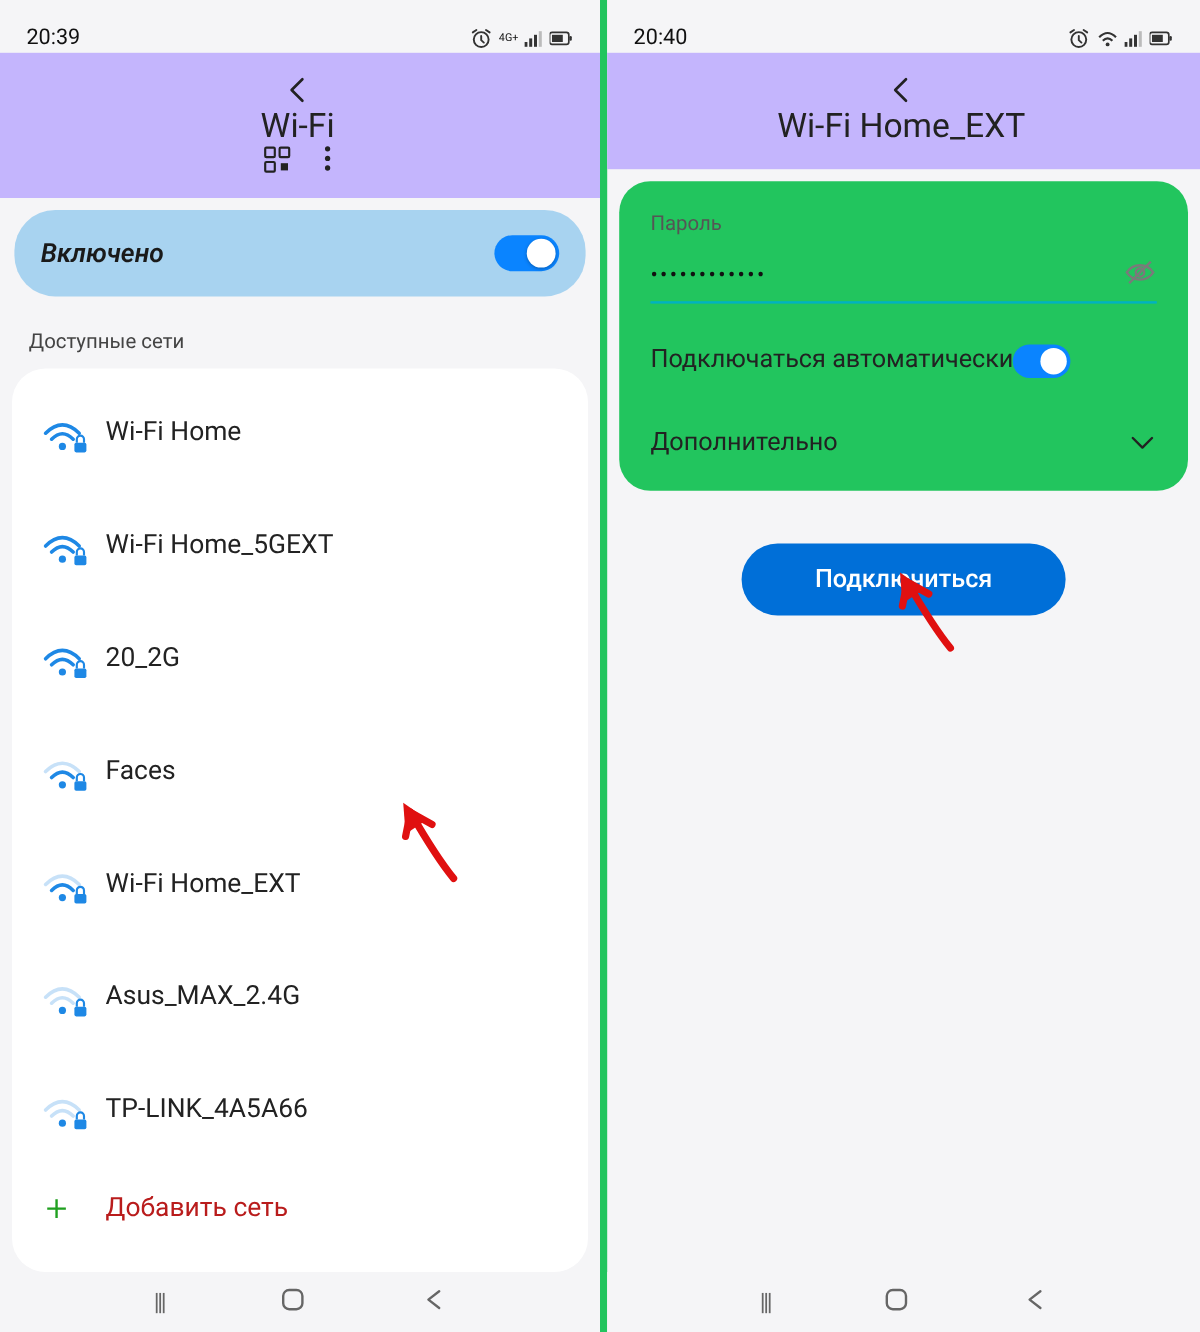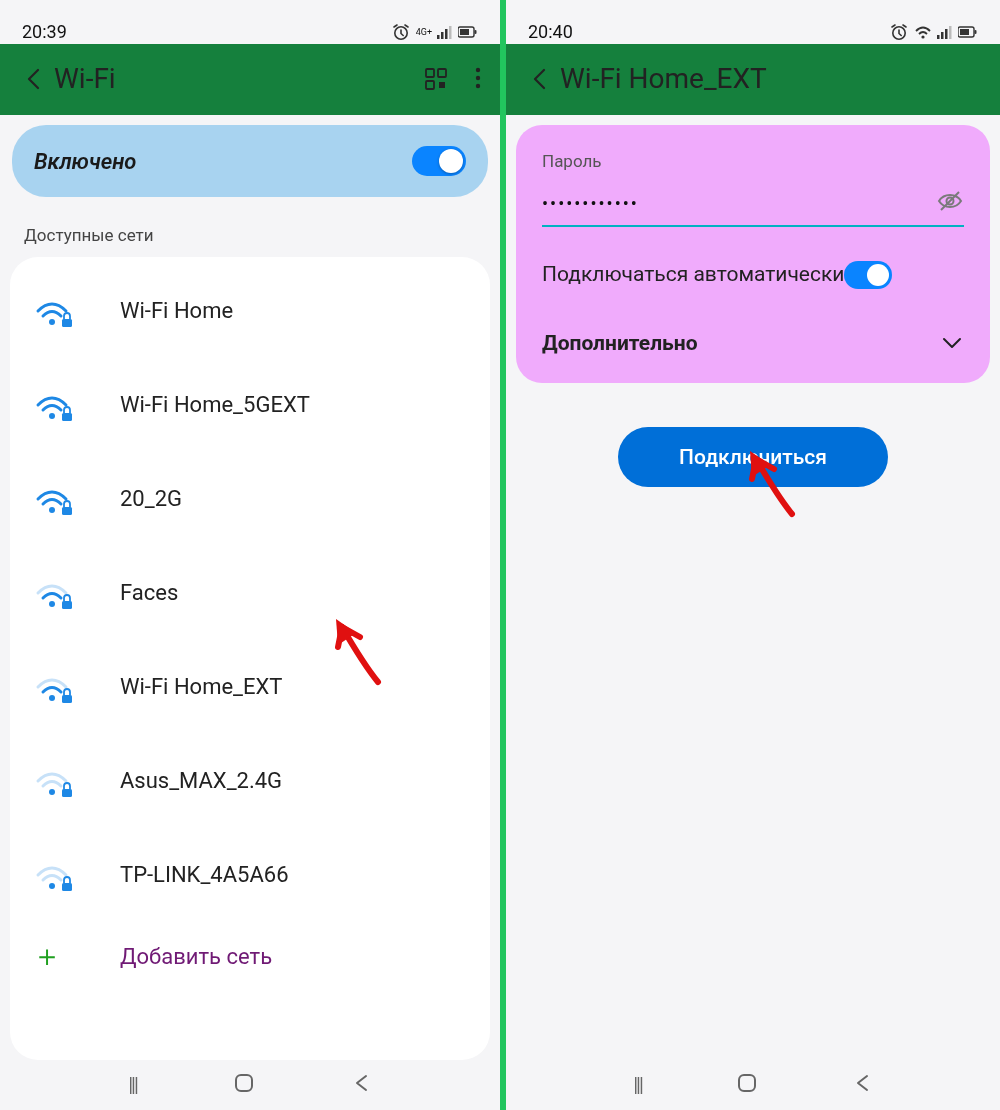--- a/index.html
+++ b/index.html
@@ -39,21 +39,22 @@
     font-size: 14px;
   }
   .status-icons svg { display:block; }
   .status-icons .tiny { font-size: 9px; line-height:1; }
 
   
   .header {
     display: flex;
     align-items: center;
     padding: 18px 18px 20px 14px;
-    background: #15803d;
+    background: #c4b5fd;
+    flex-direction: column;
   }
   .back-btn {
     width: 40px;
     display:flex;
     align-items:center;
     justify-content:center;
   }
   .header-title {
     font-size: 28px;
     color: #222;
@@ -114,34 +115,33 @@
     padding: 6px 0 0 0;
     flex: 1;
     overflow: hidden;
   }
   .net-row {
     display: flex;
     align-items: center;
     height: 94px;
     padding: 0 22px;
     position: relative;
-    gap: 32px;
   }
   .net-icon {
     width: 56px;
     display:flex;
     align-items:center;
     justify-content:flex-start;
   }
   .net-name {
     font-size: 22px;
     color: #222;
     font-weight: 400;
   }
-  .add-row .net-name { color: #701a75; }
+  .add-row .net-name { color: #b91c1c; }
   .plus-icon {
     width:56px;
     display:flex;
     align-items:center;
     justify-content:flex-start;
     color:#20a020;
     font-size:30px;
     font-weight:300;
   }
 
@@ -151,21 +151,21 @@
     display: flex;
     align-items: center;
     justify-content: space-around;
     padding: 0 80px;
     background: #f5f5f7;
   }
   .nav-bar span { color:#666; }
 
   
   .form-card {
-    background:#f0abfc;
+    background:#22c55e;
     border-radius: 26px;
     margin: 10px 10px 0 10px;
     padding: 8px 0 0 0;
   }
   .field-block {
     padding: 18px 26px 10px 26px;
     position: relative;
   }
   .field-label {
     font-size: 17px;
@@ -214,21 +214,20 @@
     border-radius:50%;
   }
 
   .adv-row {
     display:flex;
     align-items:center;
     justify-content: space-between;
     padding: 18px 26px 28px 26px;
     font-size: 21px;
     color:#222;
-    font-weight:bold;
   }
 
   .connect-btn {
     margin: 44px auto 0 auto;
     width: 270px;
     height: 60px;
     background: #006fd8;
     color: #fff;
     font-size: 21px;
     border-radius: 30px;

